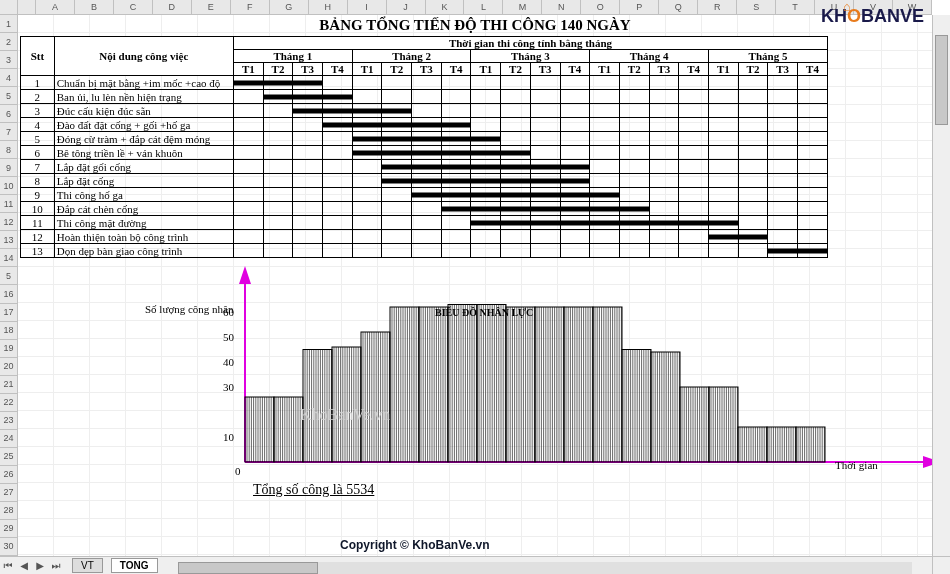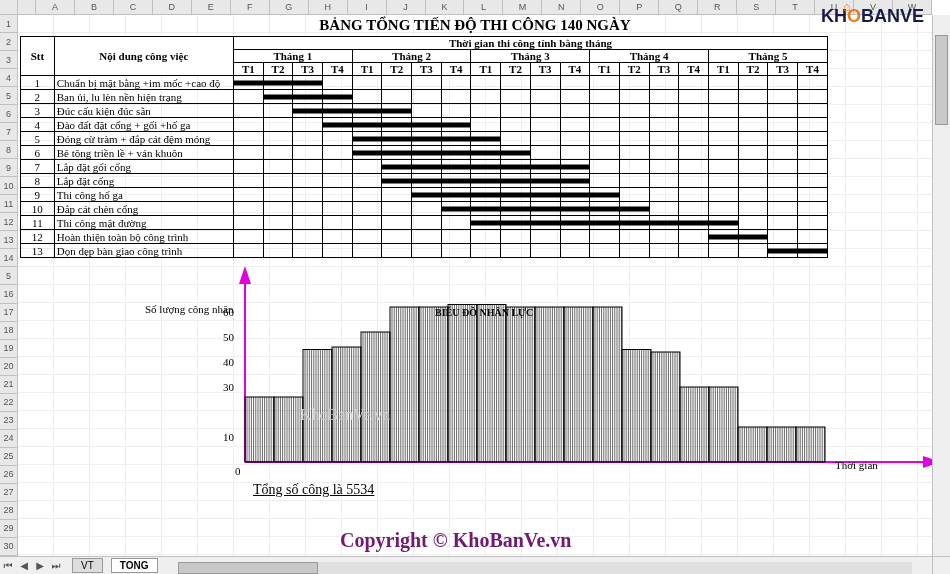--- a/index.html
+++ b/index.html
@@ -139,21 +139,21 @@
     color:#1a1a4a;
   }
   .logo .o { color:#e87b1c; }
   .logo .roof { color:#e87b1c; font-size:13px; position:absolute; top:-7px; left:22px;}
   .watermark1 {
     position:absolute; top:406px; left:300px;
     color:#d0d0d0; font-size:16px; font-family:"Times New Roman",serif;
   }
   .watermark2 {
     position:absolute; bottom:22px; left:340px;
-    color:#701a75; font-size:20px; font-weight:bold; font-family:Liberation Serif, serif;
+    color:#0f172a; font-size:12px; font-weight:bold; font-family:Liberation Sans, sans-serif;
   }
   .scroll-corner { position:absolute; right:0; bottom:0; width:18px; height:18px; background:#efefef; border-top:1px solid #c0c0c0; border-left:1px solid #c0c0c0;}
 </style>
 </head>
 <body>
 
 <div class="corner"></div>
 
 <div class="col-headers">
     <span></span>

